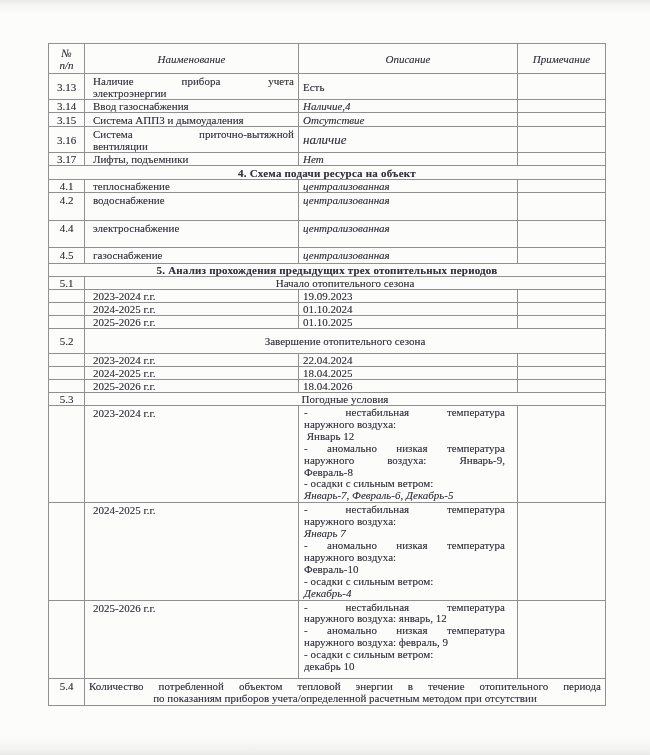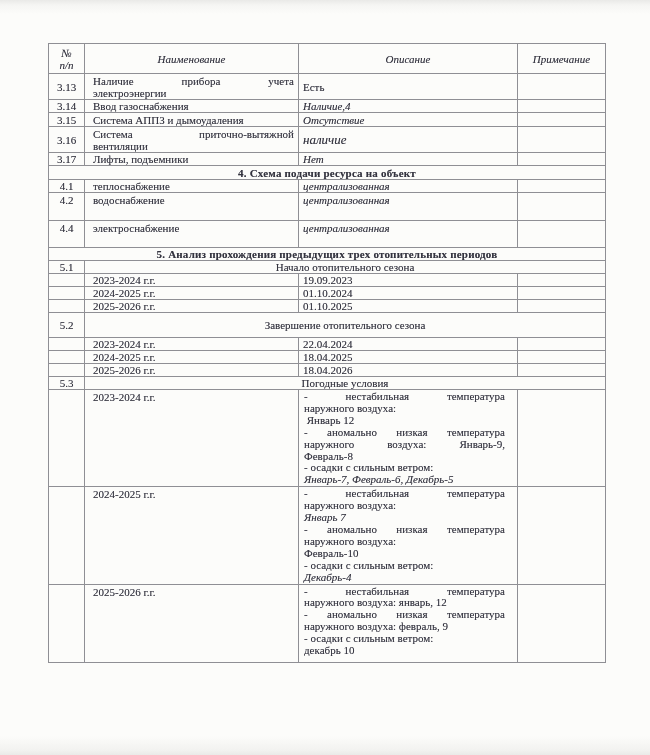--- a/index.html
+++ b/index.html
@@ -108,20 +108,26 @@
           <td class="name top">водоснабжение</td>
           <td class="desc it top">централизованная</td>
           <td class="note"></td>
         </tr>
         <tr style="height: 27px; margin-top: 40px;">
           <td class="num top">4.4</td>
           <td class="name top">электроснабжение</td>
           <td class="desc it top">централизованная</td>
           <td class="note"></td>
         </tr>
+        <tr style="height: 16px;">
+          <td class="num top">4.5</td>
+          <td class="name top">газоснабжение</td>
+          <td class="desc it top">централизованная</td>
+          <td class="note"></td>
+        </tr>
         <tr style="height: 13px;">
           <td class="sec" colspan="4">5. Анализ прохождения предыдущих трех отопительных периодов</td>
         </tr>
         <tr style="height: 13px;">
           <td class="num">5.1</td>
           <td class="spanc" colspan="3">Начало отопительного сезона</td>
         </tr>
         <tr style="height: 13px;">
           <td class="num"></td>
           <td class="name">2023-2024 г.г.</td>
@@ -202,15 +208,22 @@
           <td class="wx top">
             <div class="ln jl">- нестабильная температура</div>
             <div class="ln">наружного воздуха: январь, 12</div>
             <div class="ln jl">- аномально низкая температура</div>
             <div class="ln">наружного воздуха: февраль, 9</div>
             <div class="ln">- осадки с сильным ветром:</div>
             <div class="ln">декабрь 10</div>
           </td>
           <td class="note"></td>
         </tr>
+        <tr style="height: 27px;">
+          <td class="num top">5.4</td>
+          <td class="spanc top" colspan="3">
+            <div class="ln jl">Количество потребленной объектом тепловой энергии в течение отопительного периода</div>
+            <div class="ln ct">по показаниям приборов учета/определенной расчетным методом при отсутствии</div>
+          </td>
+        </tr>
       </tbody>
   </table>
 </div>
 
 </body></html>

